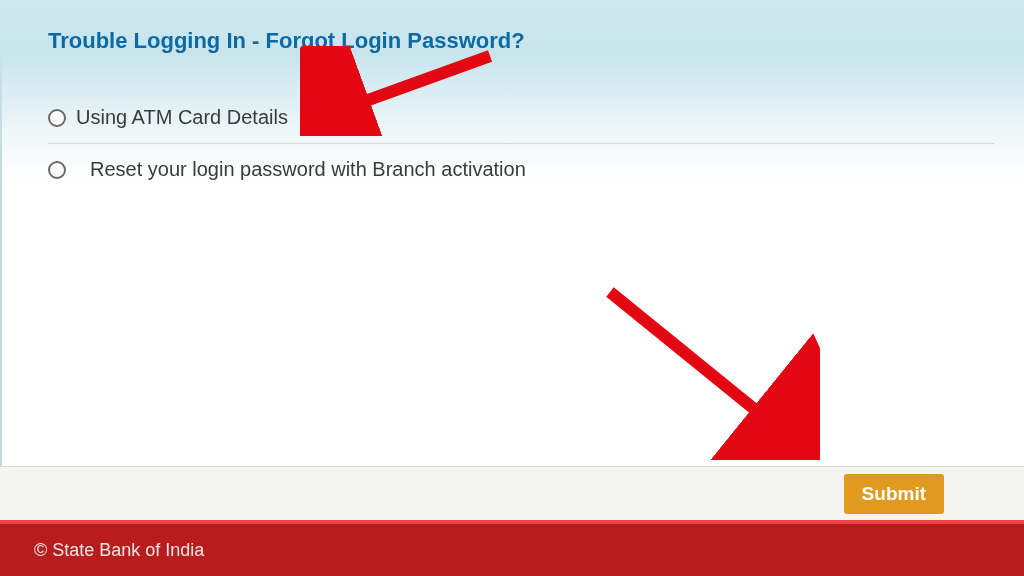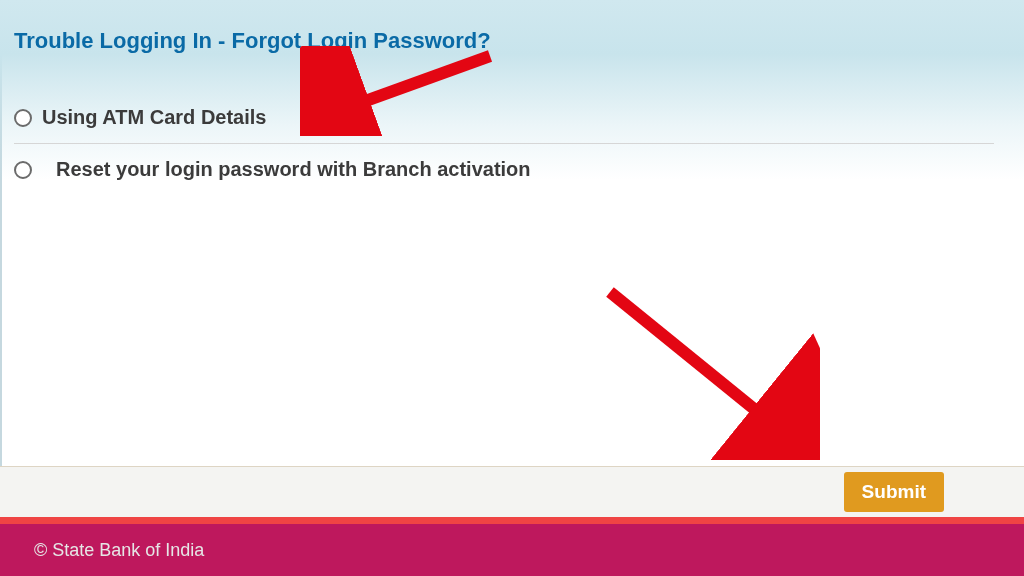--- a/index.html
+++ b/index.html
@@ -24,21 +24,21 @@
       left: 0;
       right: 0;
       height: 180px;
       background: linear-gradient(180deg, #d0e8ef 0%, #c8e4ec 30%, rgba(200,228,236,0.35) 70%, rgba(255,255,255,0) 100%);
       z-index: 0;
     }
     .content {
       position: relative;
       z-index: 1;
       flex: 1;
-      padding: 28px 30px 0 12px;
+      padding: 28px 30px 0 46px;
     }
     .title {
       color: #0a6aa6;
       font-size: 22px;
       font-weight: bold;
       margin-bottom: 38px;
     }
     .options {
       display: flex;
       flex-direction: column;
@@ -56,33 +56,33 @@
       width: 18px;
       height: 18px;
       border: 2px solid #6b6b6b;
       border-radius: 50%;
       background: #ffffff;
       position: relative;
       cursor: pointer;
     }
     .option-label {
       font-size: 20px;
-      font-weight: bold;
+      font-weight: normal;
       color: #3b3b3b;
       cursor: pointer;
     }
     .action-bar {
       position: absolute;
       left: 0;
       right: 0;
       bottom: 52px;
       height: 58px;
       background: #f4f4f2;
       border-top: 1px solid #ded5c4;
-      border-bottom: 7px solid #ef4444;
+      border-bottom: 4px solid #ef4444;
       display: flex;
       align-items: center;
       justify-content: flex-end;
       padding-right: 80px;
     }
     .submit-btn {
       background: #e09a1f;
       color: #ffffff;
       font-size: 19px;
       font-weight: bold;
@@ -90,21 +90,21 @@
       padding: 9px 18px;
       border-radius: 3px;
       cursor: pointer;
     }
     .footer {
       position: absolute;
       left: 0;
       right: 0;
       bottom: 0;
       height: 52px;
-      background: #be185d;
+      background: #b91c1c;
       color: #e6e6e6;
       font-size: 18px;
       display: flex;
       align-items: center;
       padding-left: 34px;
     }
 
     
     .arrow {
       position: absolute;

